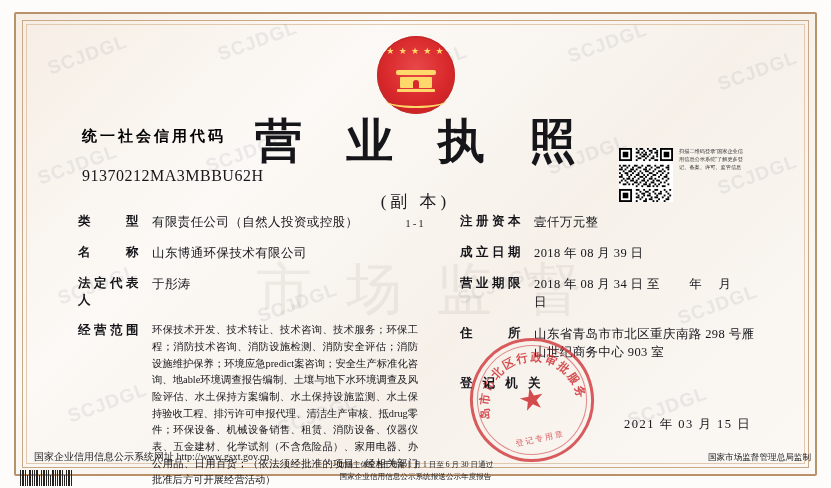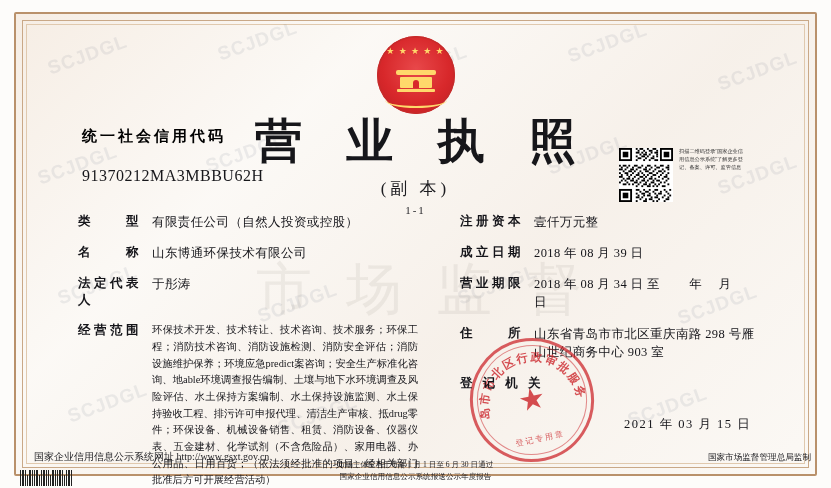--- a/index.html
+++ b/index.html
@@ -94,21 +94,21 @@
   
   .title{
     position:absolute;left:0;right:0;top:110px;text-align:center;
   }
   .title .main{
     font-size:47px;font-weight:700;letter-spacing:14px;color:#16161a;
     font-family:"DejaVu Serif",serif;
     text-indent:14px;
   }
   .title .sub{
-    margin-top:4px;font-size:17px;color:#1c1c20;letter-spacing:4px;
+    margin-top:17px;font-size:17px;color:#1c1c20;letter-spacing:4px;
   }
   .title .code{
     margin-top:4px;font-size:11px;color:#2a2a2e;letter-spacing:2px;
   }
   
   .credit{
     position:absolute;left:82px;top:127px;text-align:left;
   }
   .credit .lbl{
     font-size:15px;font-weight:700;letter-spacing:3px;color:#000000;

